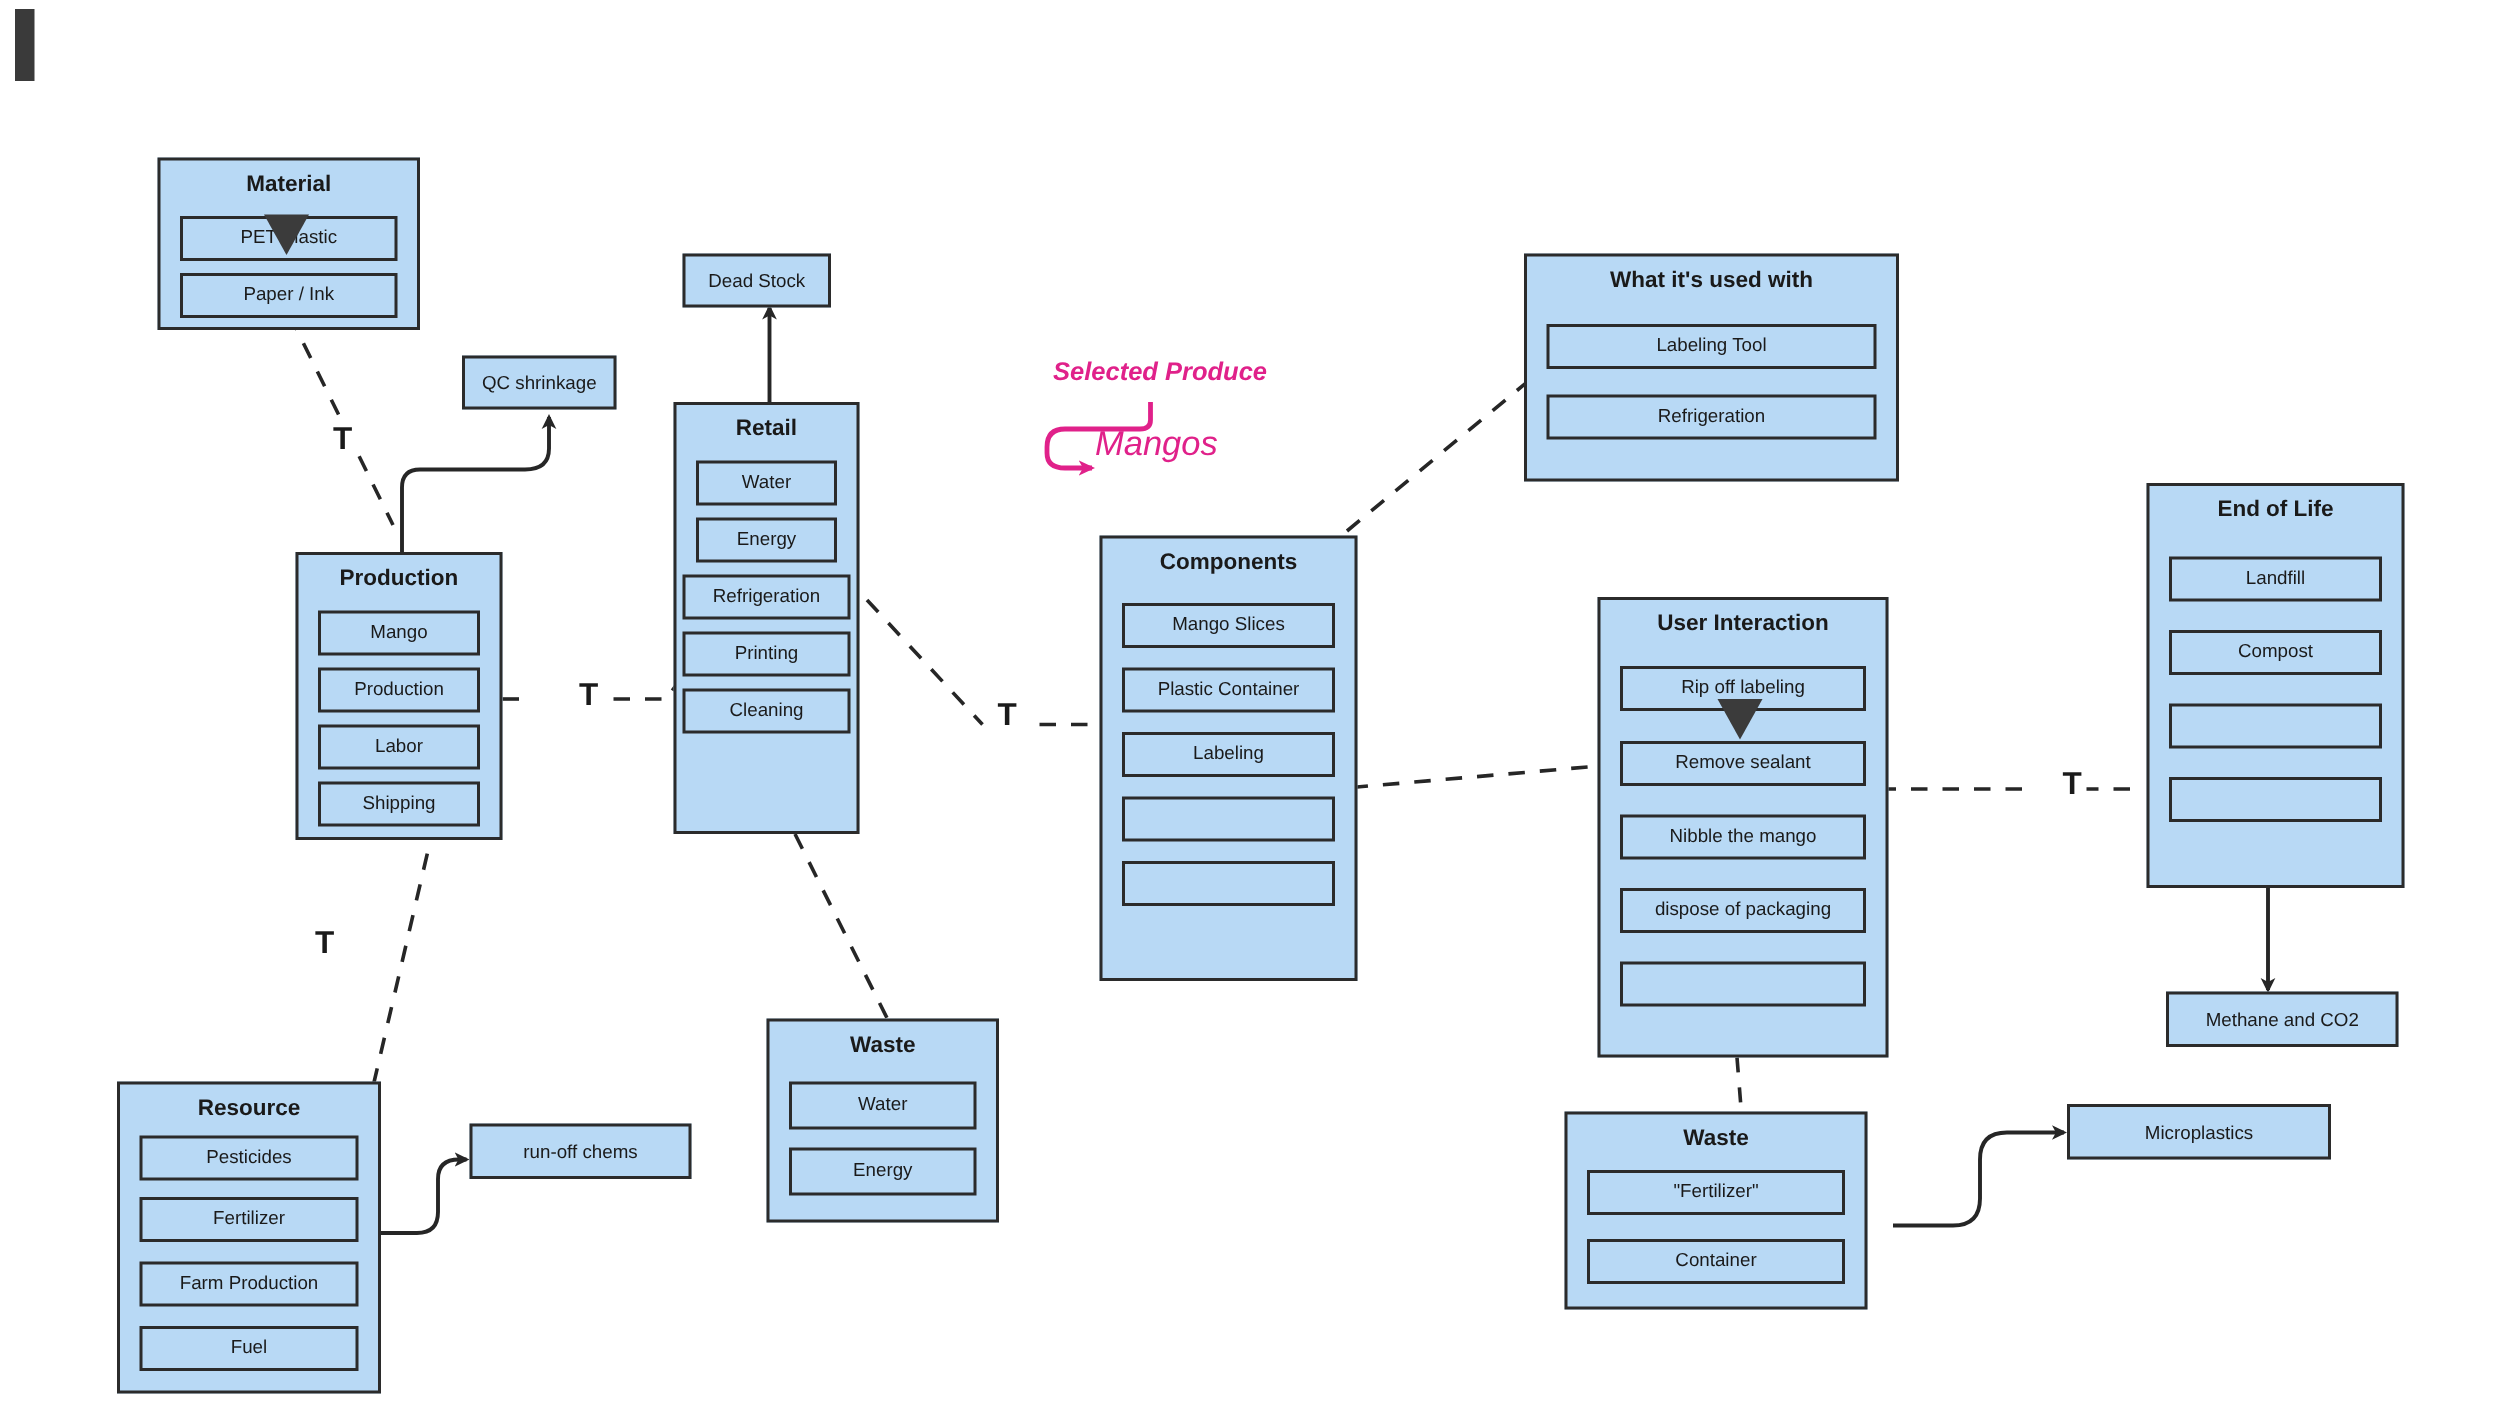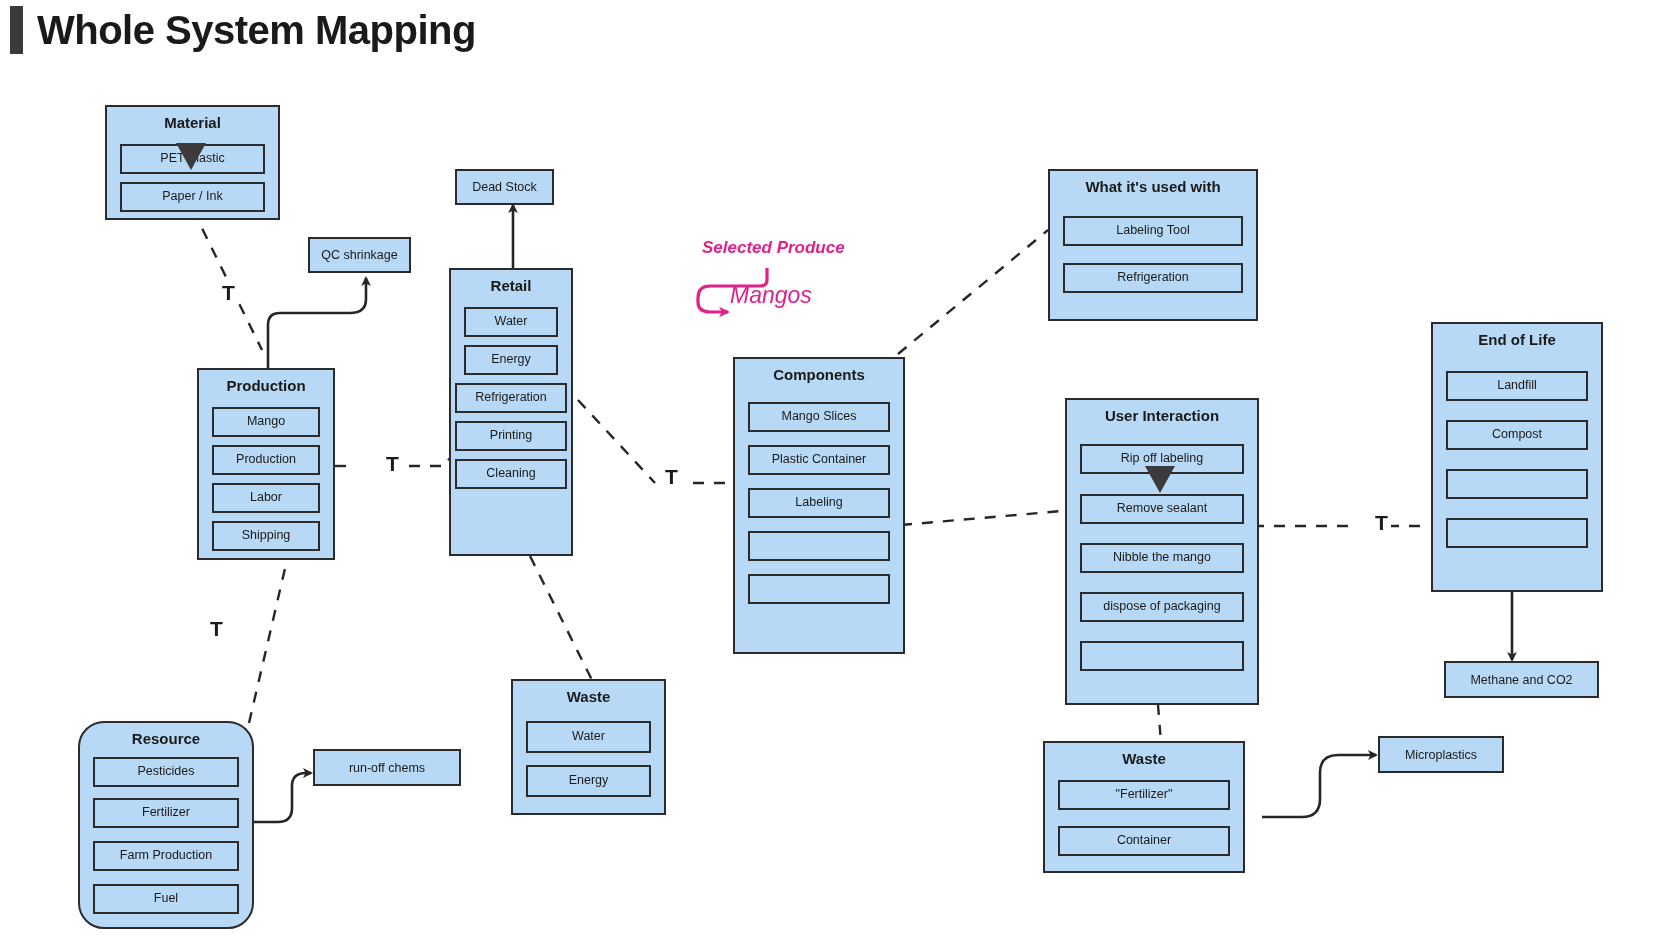--- a/index.html
+++ b/index.html
@@ -141,21 +141,20 @@
     pointer-events: none;
   }
 </style>
 </head>
 <body>
 
 <div id="canvas">
 
   <div id="title-wrap">
     <div id="title-bar"></div>
-    <div id="page-title">Whole System Mapping</div>
   </div>
 
   <svg id="links" viewBox="0 0 1666 937">
     <defs>
       <marker id="ah" markerWidth="11" markerHeight="11" refX="8" refY="5.5" orient="auto" markerUnits="userSpaceOnUse">
         <path d="M0,0.6 L10,5.5 L0,10.4 L2.6,5.5 Z" fill="#262626"></path>
       </marker>
       <marker id="ah-pink" markerWidth="12" markerHeight="12" refX="9" refY="6" orient="auto" markerUnits="userSpaceOnUse">
         <path d="M0,0.8 L11,6 L0,11.2 L3,6 Z" fill="#e0218a"></path>
       </marker>
@@ -244,21 +243,21 @@
     <div class="group-title">Components</div>
     <div class="items">
       <div class="item" style="margin-top:14px;">Mango Slices</div>
       <div class="item" style="margin-top:13px;">Plastic Container</div>
       <div class="item" style="margin-top:13px;">Labeling</div>
       <div class="item empty" style="margin-top:13px;"></div>
       <div class="item empty" style="margin-top:13px;"></div>
     </div>
   </div>
 
-  <div class="group" style="left:1048px; top:169px; width:210px; height:152px;">
+  <div class="group" style="left:1016px; top:169px; width:250px; height:152px;">
     <div class="group-title">What it's used with</div>
     <div class="items">
       <div class="item" style="margin-top:16px;">Labeling Tool</div>
       <div class="item" style="margin-top:17px;">Refrigeration</div>
     </div>
   </div>
 
   <div class="group" style="left:1065px; top:398px; width:194px; height:307px;">
     <div class="group-title">User Interaction</div>
     <div class="items">
@@ -277,21 +276,21 @@
   <div class="group" style="left:1431px; top:322px; width:172px; height:270px;">
     <div class="group-title">End of Life</div>
     <div class="items">
       <div class="item" style="margin-top:18px;">Landfill</div>
       <div class="item" style="margin-top:19px;">Compost</div>
       <div class="item empty" style="margin-top:19px;"></div>
       <div class="item empty" style="margin-top:19px;"></div>
     </div>
   </div>
 
-  <div class="group" style="left:78px; top:721px; width:176px; height:208px;border-radius:26px;">
+  <div class="group" style="left:78px; top:721px; width:176px; height:208px;">
     <div class="group-title">Resource</div>
     <div class="items">
       <div class="item" style="margin-top:5px;">Pesticides</div>
       <div class="item" style="margin-top:11px;">Fertilizer</div>
       <div class="item" style="margin-top:13px;">Farm Production</div>
       <div class="item" style="margin-top:13px;">Fuel</div>
     </div>
   </div>
 
   <div class="group" style="left:511px; top:679px; width:155px; height:136px;">
@@ -309,17 +308,17 @@
       <div class="item" style="margin-top:16px; height:30px;">Container</div>
     </div>
   </div>
 
   <div class="single" style="left:455px; top:169px; width:99px; height:36px;">Dead Stock</div>
 
   <div class="single" style="left:308px; top:237px; width:103px; height:36px;">QC shrinkage</div>
 
   <div class="single" style="left:313px; top:749px; width:148px; height:37px;">run-off chems</div>
 
-  <div class="single" style="left:1378px; top:736px; width:126px; height:37px;">Microplastics</div>
+  <div class="single" style="left:1378px; top:736px; width:176px; height:37px;">Microplastics</div>
 
   <div class="single" style="left:1444px; top:661px; width:155px; height:37px;">Methane and CO2</div>
 
 </div>
 
 </body></html>

